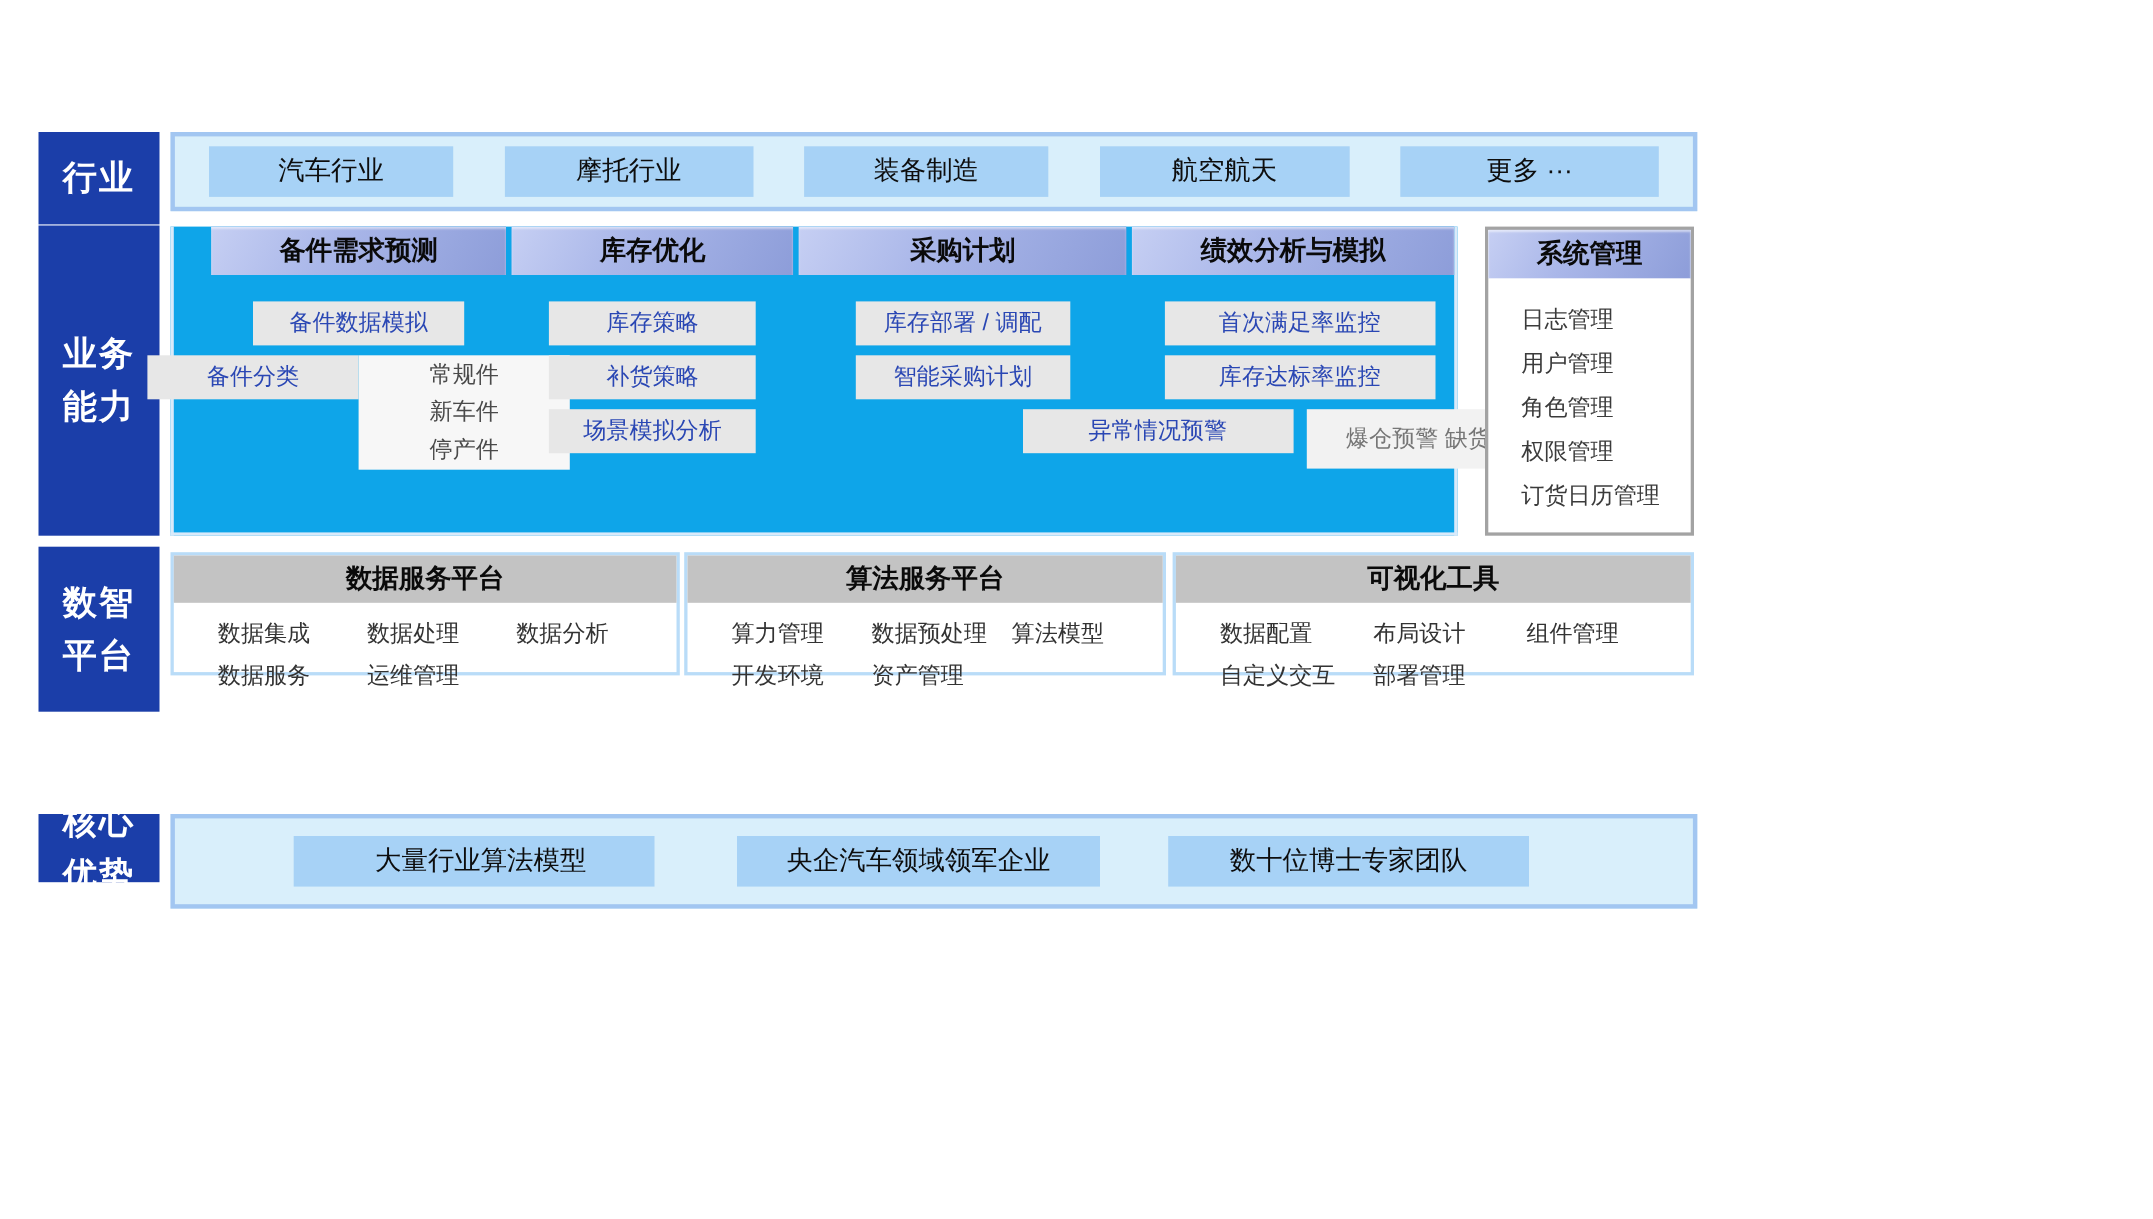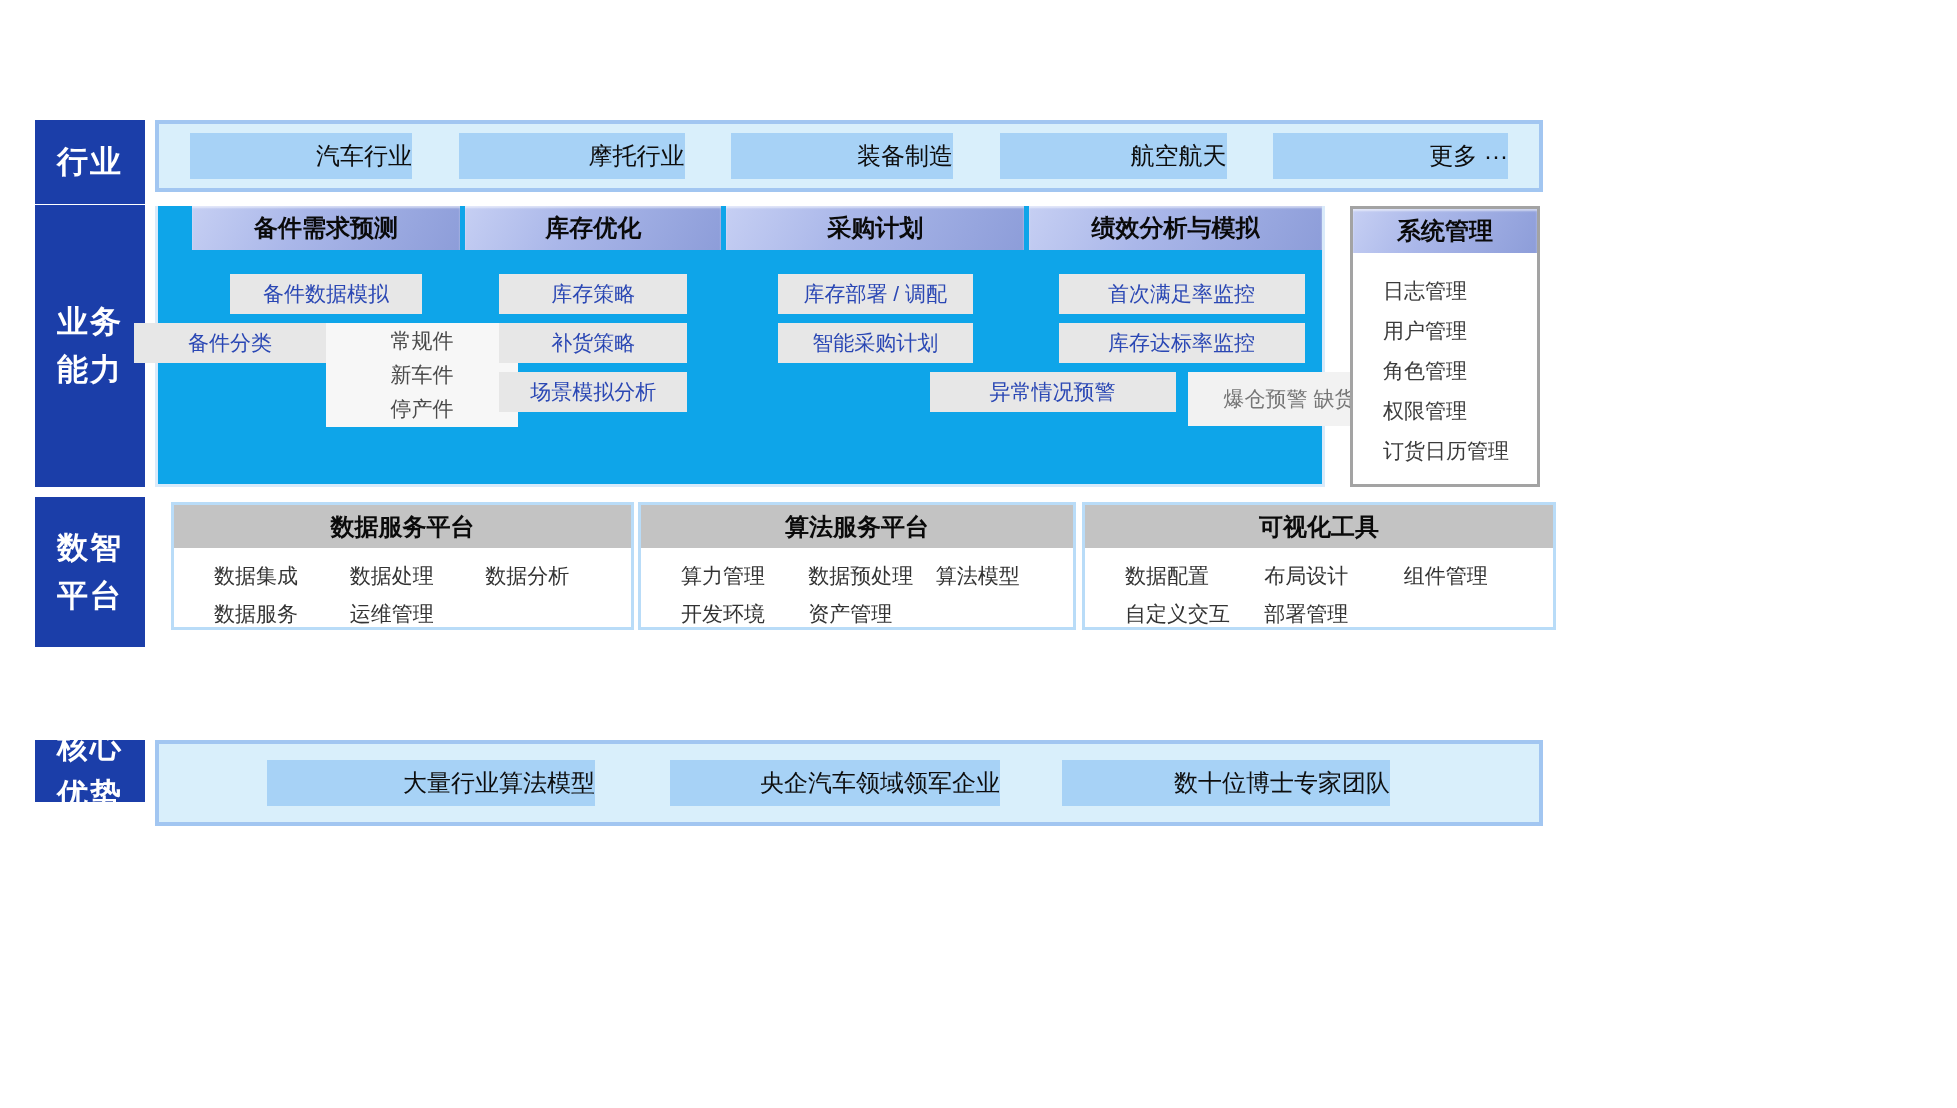--- a/index.html
+++ b/index.html
@@ -12,21 +12,21 @@
     display:flex;flex-direction:column;align-items:center;justify-content:center;
     font-size:31px;font-weight:bold;letter-spacing:2px;line-height:1.55;
   }
 
   
   .light-panel{
     position:absolute;left:155px;width:1388px;box-sizing:border-box;
     background:#d9effb;border:4px solid #a2c6f1;
   }
   .pill{
-    background:#a7d2f6;color:#0d0d0d;font-size:24px;text-align:right;
+    background:#a7d2f6;color:#0d0d0d;font-size:24px;text-align:center;
     height:46px;line-height:46px;box-sizing:border-box;
   }
   #industry-row{top:120px;height:72px;display:flex;align-items:center;
     justify-content:space-between;padding:0 31px;}
 
   
   #cap-panel{
     position:absolute;left:155px;top:206px;width:1170px;height:281px;box-sizing:border-box;
     background:#0ea5e9;border:3px solid #d9eafa;border-top:none;
     display:flex;gap:5px;padding-left:34px;
@@ -61,22 +61,22 @@
   
   #sys-panel{
     position:absolute;left:1350px;top:206px;width:190px;height:281px;box-sizing:border-box;
     background:#ffffff;border:3px solid #a3a3a3;
   }
   #sys-panel .cap-header{height:44px;}
   .sys-list{padding:18px 0 0 30px;font-size:21px;color:#3b3b3b;line-height:40px;}
 
   
   .plat-box{
-    position:absolute;top:502px;height:128px;box-sizing:border-box;
-    background:#ffffff;border:3px solid #b9dcf8;margin-left:16px;
+    position:absolute;top:502px;height:112px;box-sizing:border-box;
+    background:#ffffff;border:3px solid #b9dcf8;
   }
   .plat-header{
     height:43px;line-height:43px;text-align:center;background:#c3c3c3;
     font-size:24px;font-weight:bold;color:#0a0a0a;
   }
   .plat-grid{
     display:grid;grid-template-columns:1fr 1fr 1fr;
     padding:14px 10px 0 40px;row-gap:10px;font-size:21px;color:#333333;
   }
   #plat-box-1{left:155px;width:463px;}

